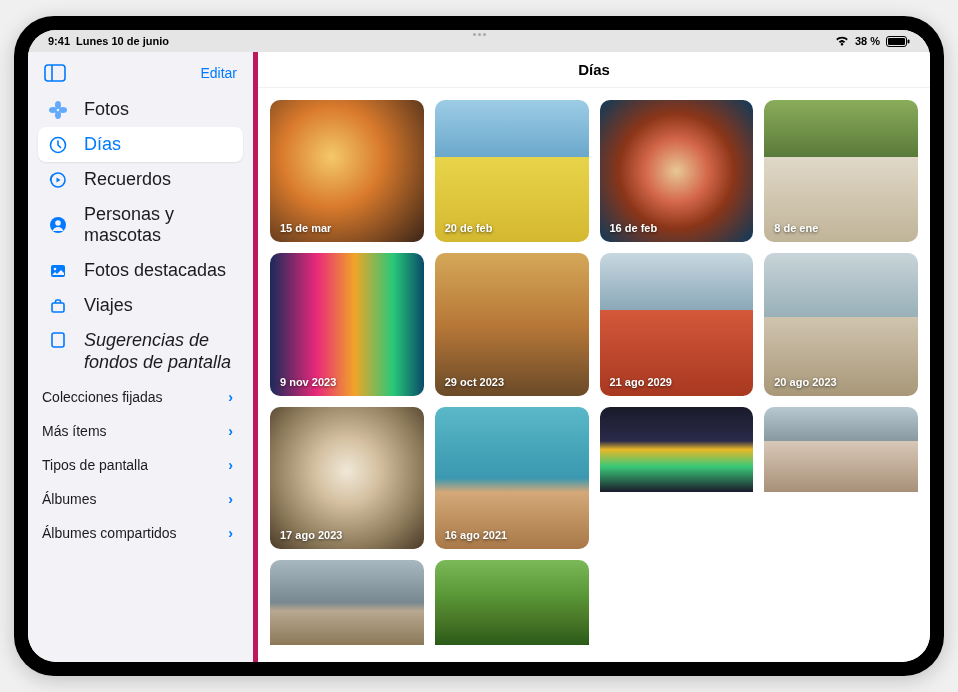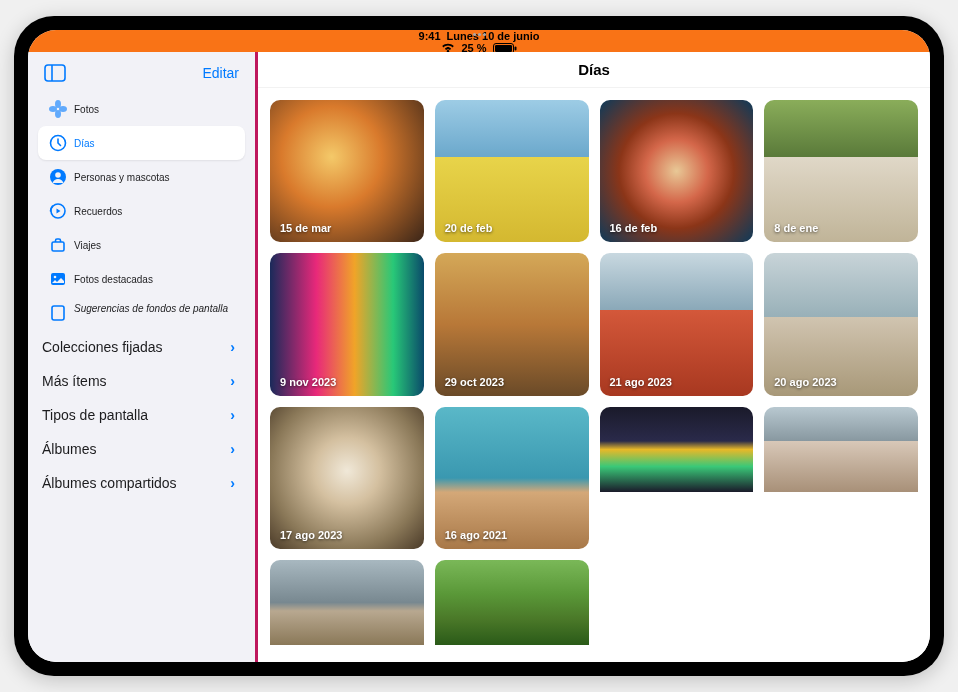--- a/index.html
+++ b/index.html
@@ -34,23 +34,22 @@
   }
   .statusbar {
     height: 22px;
     display: flex;
     align-items: center;
     justify-content: space-between;
     padding: 0 20px;
     font-size: 11px;
     font-weight: 600;
     color: #000;
-    background: #f97316;
+    background: #e5e5e5;
     flex-shrink: 0;
-    flex-direction: column;
   }
   .statusbar .left { display: flex; gap: 6px; align-items: center; }
   .statusbar .right { display: flex; gap: 6px; align-items: center; }
   .notch {
     position: absolute;
     top: 3px;
     left: 50%;
     transform: translateX(-50%);
     width: 30px;
     height: 4px;
@@ -60,40 +59,40 @@
   }
   .notch span { width: 3px; height: 3px; border-radius: 50%; background: #aaa; }
   .content {
     flex: 1;
     display: flex;
     overflow: hidden;
   }
   .sidebar {
     width: 230px;
     background: #f2f2f7;
-    border-right: 3px solid #be185d;
+    border-right: 5px solid #be185d;
     padding: 8px 10px;
     overflow-y: auto;
     flex-shrink: 0;
   }
   .sidebar-top {
     display: flex;
     justify-content: space-between;
     align-items: center;
     padding: 4px 6px 10px 6px;
   }
   .sidebar-top .panel-icon { color: #007aff; }
   .sidebar-top .edit-btn { color: #007aff; font-size: 14px; font-weight: 500; cursor: pointer; }
   .side-item {
     display: flex;
     align-items: center;
-    gap: 6px;
+    gap: 16px;
     padding: 7px 10px;
     border-radius: 8px;
-    font-size: 10px;
+    font-size: 18px;
     color: #1c1c1e;
     cursor: pointer;
   }
   .side-item .icon { width: 20px; height: 20px; display:flex; align-items:center; justify-content:center; color:#007aff; flex-shrink:0; }
   .side-item.selected {
     background: #fff;
     color: #007aff;
     font-weight: 500;
     box-shadow: 0 1px 2px rgba(0,0,0,0.08);
   }
@@ -194,21 +193,21 @@
           <span></span>
           <span></span>
           <span></span>
         </div>
       <div class="right">
         <span class="wifi-icon">
           <svg width="14" height="10" viewBox="0 0 14 10">
               <path d="M7 9.5c.7 0 1.3-.6 1.3-1.3S7.7 6.9 7 6.9s-1.3.6-1.3 1.3.6 1.3 1.3 1.3zM3.8 5.7l1.3 1.3c.5-.5 1.2-.8 1.9-.8s1.4.3 1.9.8l1.3-1.3C9.1 4.6 7.6 4.1 7 4.1s-2.1.5-3.2 1.6zM1.2 3.1l1.3 1.3C3.7 3.2 5.3 2.5 7 2.5s3.3.7 4.5 1.9l1.3-1.3C11.2 1.5 9.2.7 7 .7S2.8 1.5 1.2 3.1z" fill="#000"></path>
             </svg>
         </span>
-        <span>25 %</span>
+        <span>38 %</span>
         <span class="battery">
           <svg width="24" height="11" viewBox="0 0 24 11">
               <rect x="0.5" y="0.5" width="20" height="10" rx="2.5" fill="none" stroke="#000"></rect>
               <rect x="2" y="2" width="17" height="7" rx="1.2" fill="#000"></rect>
               <rect x="21.5" y="3.5" width="2" height="4" rx="1" fill="#000"></rect>
             </svg>
         </span>
       </div>
     </div>
 
@@ -245,58 +244,58 @@
                 <circle cx="9" cy="9" r="7.5" fill="none" stroke="#007aff" stroke-width="1.6"></circle>
                 <path d="M9 5v4l2.5 2.5" fill="none" stroke="#007aff" stroke-width="1.6" stroke-linecap="round"></path>
               </svg>
           </span>
           <span class="label">Días</span>
         </div>
 
         <div class="side-item">
           <span class="icon">
             <svg width="18" height="18" viewBox="0 0 18 18">
+                <circle cx="9" cy="9" r="7" fill="none" stroke="#007aff" stroke-width="1.6"></circle>
+                <path d="M7.5 6.5v5l4-2.5z" fill="#007aff"></path>
+                <path d="M1.5 9a7.5 7.5 0 0 1 2-5" fill="none" stroke="#007aff" stroke-width="1.6" stroke-linecap="round"></path>
+              </svg>
+          </span>
+          <span class="label">Recuerdos</span>
+        </div>
+
+        <div class="side-item">
+          <span class="icon">
+            <svg width="18" height="18" viewBox="0 0 18 18">
                 <circle cx="9" cy="9" r="8" fill="#007aff"></circle>
                 <circle cx="9" cy="7" r="2.8" fill="#f2f2f7"></circle>
                 <path d="M3.5 15c1-2.5 3-4 5.5-4s4.5 1.5 5.5 4" fill="#f2f2f7"></path>
               </svg>
           </span>
           <span class="label">Personas y mascotas</span>
         </div>
 
         <div class="side-item">
           <span class="icon">
             <svg width="18" height="18" viewBox="0 0 18 18">
-                <circle cx="9" cy="9" r="7" fill="none" stroke="#007aff" stroke-width="1.6"></circle>
-                <path d="M7.5 6.5v5l4-2.5z" fill="#007aff"></path>
-                <path d="M1.5 9a7.5 7.5 0 0 1 2-5" fill="none" stroke="#007aff" stroke-width="1.6" stroke-linecap="round"></path>
-              </svg>
-          </span>
-          <span class="label">Recuerdos</span>
-        </div>
-
-        <div class="side-item">
-          <span class="icon">
-            <svg width="18" height="18" viewBox="0 0 18 18">
-                <rect x="3" y="6" width="12" height="9" rx="1.5" fill="none" stroke="#007aff" stroke-width="1.6"></rect>
-                <path d="M6.5 6V4.5A1.5 1.5 0 0 1 8 3h2a1.5 1.5 0 0 1 1.5 1.5V6" fill="none" stroke="#007aff" stroke-width="1.6"></path>
-              </svg>
-          </span>
-          <span class="label">Viajes</span>
-        </div>
-
-        <div class="side-item">
-          <span class="icon">
-            <svg width="18" height="18" viewBox="0 0 18 18">
                 <rect x="2" y="3" width="14" height="12" rx="2" fill="#007aff"></rect>
                 <circle cx="6" cy="7" r="1.3" fill="#f2f2f7"></circle>
                 <path d="M3 13l3-3 2 2 4-4 3 3v2H3z" fill="#f2f2f7"></path>
               </svg>
           </span>
           <span class="label">Fotos destacadas</span>
+        </div>
+
+        <div class="side-item">
+          <span class="icon">
+            <svg width="18" height="18" viewBox="0 0 18 18">
+                <rect x="3" y="6" width="12" height="9" rx="1.5" fill="none" stroke="#007aff" stroke-width="1.6"></rect>
+                <path d="M6.5 6V4.5A1.5 1.5 0 0 1 8 3h2a1.5 1.5 0 0 1 1.5 1.5V6" fill="none" stroke="#007aff" stroke-width="1.6"></path>
+              </svg>
+          </span>
+          <span class="label">Viajes</span>
         </div>
 
         <div class="side-item multiline">
           <span class="icon">
             <svg width="18" height="18" viewBox="0 0 18 18">
                 <rect x="3" y="2" width="12" height="14" rx="2" fill="none" stroke="#007aff" stroke-width="1.6"></rect>
               </svg>
           </span>
           <span class="label">Sugerencias de fondos de pantalla</span>
         </div>
@@ -346,21 +345,21 @@
             <div class="tile">
                 <div class="img th7"></div>
                 <span class="date">9 nov 2023</span>
               </div>
             <div class="tile">
                 <div class="img th8"></div>
                 <span class="date">29 oct 2023</span>
               </div>
             <div class="tile">
                 <div class="img th9"></div>
-                <span class="date">21 ago 2023</span>
+                <span class="date">21 ago 2029</span>
               </div>
             <div class="tile">
                 <div class="img th10"></div>
                 <span class="date">20 ago 2023</span>
               </div>
             <div class="tile">
                 <div class="img th11"></div>
                 <span class="date">17 ago 2023</span>
               </div>
             <div class="tile">

